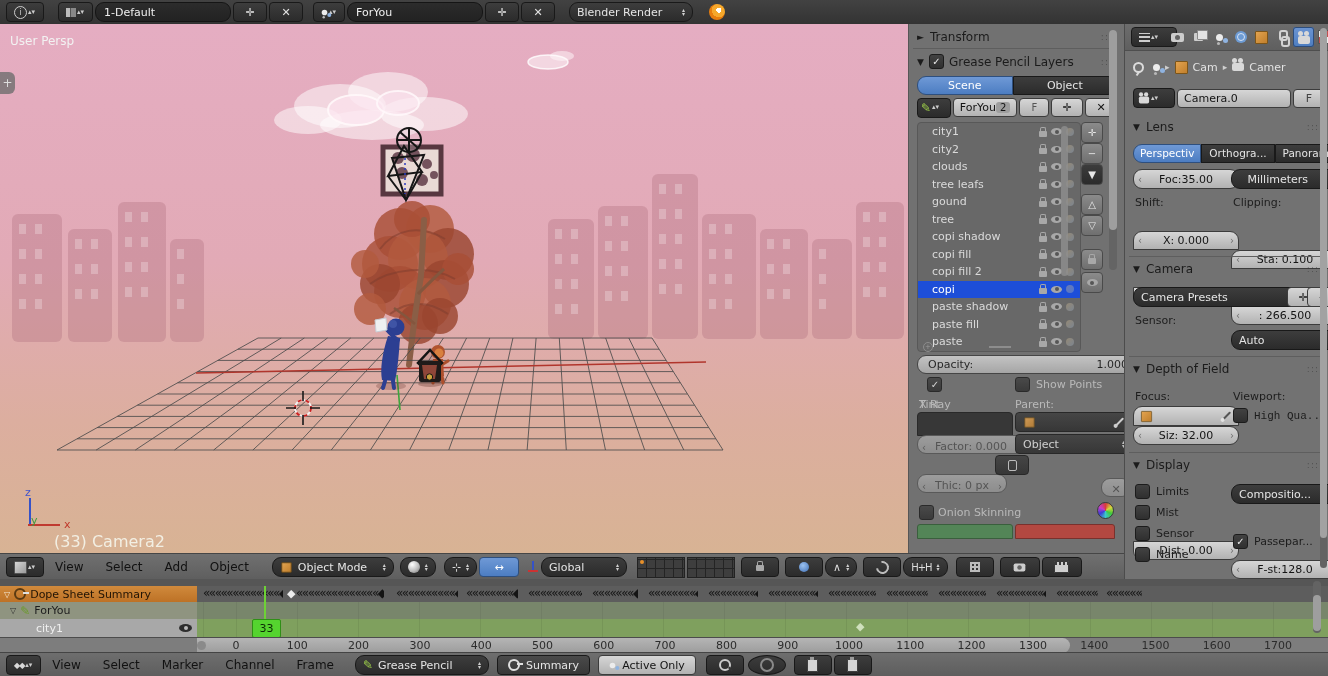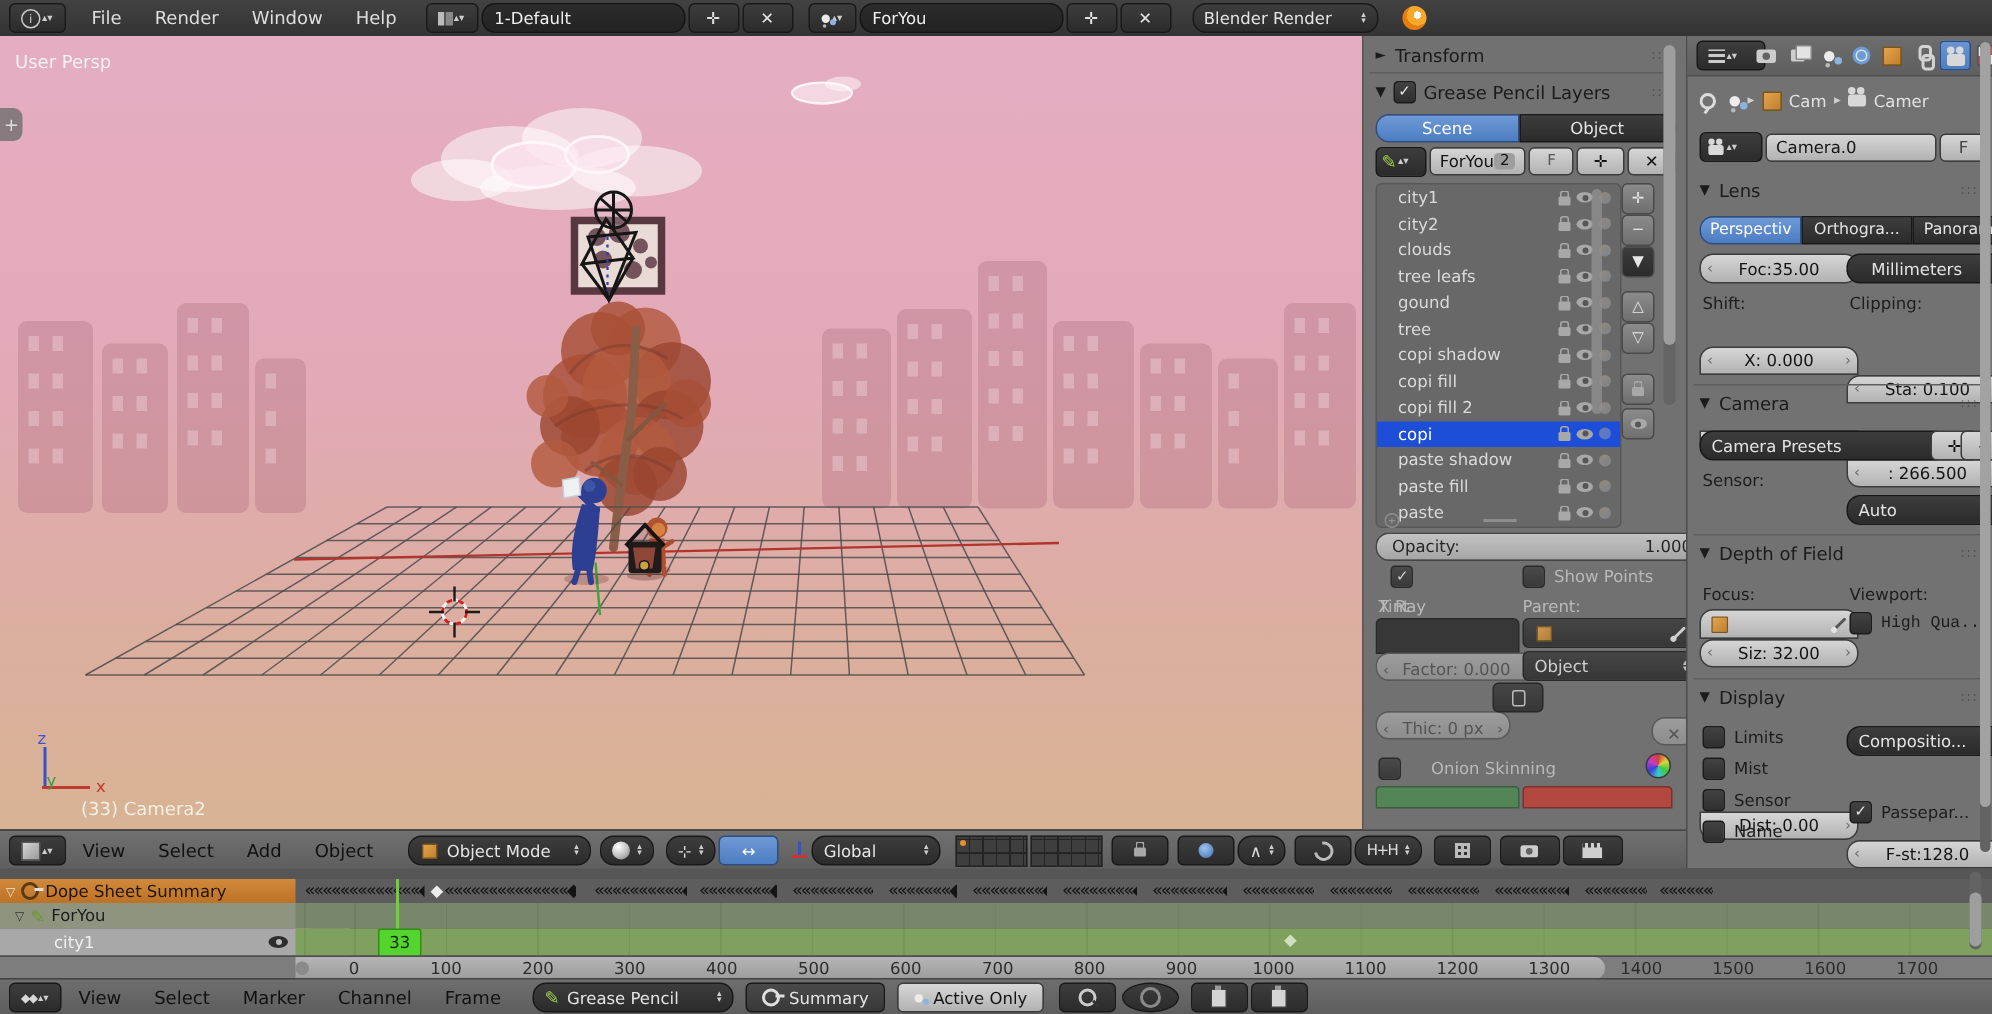--- a/index.html
+++ b/index.html
@@ -108,26 +108,20 @@
 </head>
 <body>
 
 <div id="app">
 
   <div class="abs row" id="info-bar">
     <div class="wdark sq" style="margin:0 6px 0 6px;height:18px;">
       <span style="width:11px;height:11px;border:1px solid #ccc;border-radius:50%;font-size:8px;display:flex;align-items:center;justify-content:center;color:#ccc;">i</span>
       <span class="i-updown">▴▾</span>
     </div>
-    <div id="info-menus" class="row" style="height:100%">
-        <div class="menu">File</div>
-        <div class="menu">Render</div>
-        <div class="menu">Window</div>
-        <div class="menu">Help</div>
-      </div>
     <div class="wdark sq" style="margin-left:8px;">
       <span style="width:10px;height:9px;background:linear-gradient(90deg,#bbb 4px,#555 4px 5px,#888 5px);"></span>
       <span class="i-updown">▴▾</span>
     </div>
     <div class="wfield" style="width:118px;margin-left:2px;">
       <span>1-Default</span>
     </div>
     <div class="wdark sq" style="width:18px;justify-content:center;margin-left:2px;">✛</div>
     <div class="wdark sq" style="width:18px;justify-content:center;margin-left:2px;">✕</div>
     <div class="wdark sq" style="margin-left:10px;">
@@ -371,21 +365,21 @@
       <g>
         <path d="M30,474 L30,501" stroke="#3552c8" stroke-width="2"></path>
         <path d="M28,501 L60,501" stroke="#c03a30" stroke-width="2"></path>
       </g>
     </svg>
     <div class="abs" style="left:10px;top:10px;color:#f2f2f2;font-size:12px;">User Persp</div>
     <div class="abs" style="left:0;top:48px;width:15px;height:22px;background:rgba(110,110,110,.8);border-radius:0 6px 6px 0;color:#ddd;display:flex;align-items:center;justify-content:center;font-size:12px;">+</div>
     <div class="abs" style="left:25px;top:462px;color:#4053cc;font-size:11px;">z</div>
     <div class="abs" style="left:31px;top:490px;color:#3f9a3f;font-size:11px;">y</div>
     <div class="abs" style="left:64px;top:494px;color:#c0392b;font-size:11px;">x</div>
-    <div class="abs" style="left:54px;top:508px;color:rgba(245,245,235,.9);font-size:12px;">(33) Camera2</div>
+    <div class="abs" style="left:54px;top:508px;color:rgba(245,245,235,.9);font-size:16px;">(33) Camera2</div>
   </div>
 
   <div class="abs" id="npanel">
     <div class="abs row panel-title" style="left:8px;top:6px;width:200px;">
       <span style="font-size:9px;">►</span>
       <span>Transform</span>
       <span class="grip">::::</span>
     </div>
     <div class="abs" style="left:4px;top:24px;width:204px;border-top:1px solid #5e5e5e;"></div>
     <div class="abs row panel-title" style="left:8px;top:30px;width:200px;gap:5px;">
@@ -537,21 +531,21 @@
       <div class="abs wdark sq updn" style="left:106px;top:410px;width:102px;">
         <span>Object</span>
       </div>
       <div class="abs wlight dis num" style="left:8px;top:431px;width:76px;">
         <span>Thic: 0 px</span>
       </div>
       <div class="abs wdark sq" style="left:86px;top:431px;width:18px;justify-content:center;">
         <span style="width:7px;height:9px;border:1.5px solid #ccc;border-radius:2px;"></span>
       </div>
       <div class="abs wlight dis" style="left:192px;top:454px;width:16px;">✕</div>
-      <div class="abs row" style="left:10px;top:481px;gap:20px;">
+      <div class="abs row" style="left:10px;top:481px;gap:4px;">
         <span class="cb"></span>
         <span class="lbl">Onion Skinning</span>
       </div>
       <div class="abs i-wheel" style="left:188px;top:478px;"></div>
       <div class="abs" style="left:8px;top:500px;width:94px;height:13px;background:#4e8a52;border:1px solid #2f5c33;border-radius:3px 3px 0 0;"></div>
       <div class="abs" style="left:106px;top:500px;width:98px;height:13px;background:#c24038;border:1px solid #7c241f;border-radius:3px 3px 0 0;"></div>
       <div class="abs wlight dis num" style="left:8px;top:513px;width:94px;justify-content:space-between;padding:0 12px;">
         <span>Before:</span>
         <span>15</span>
       </div>

